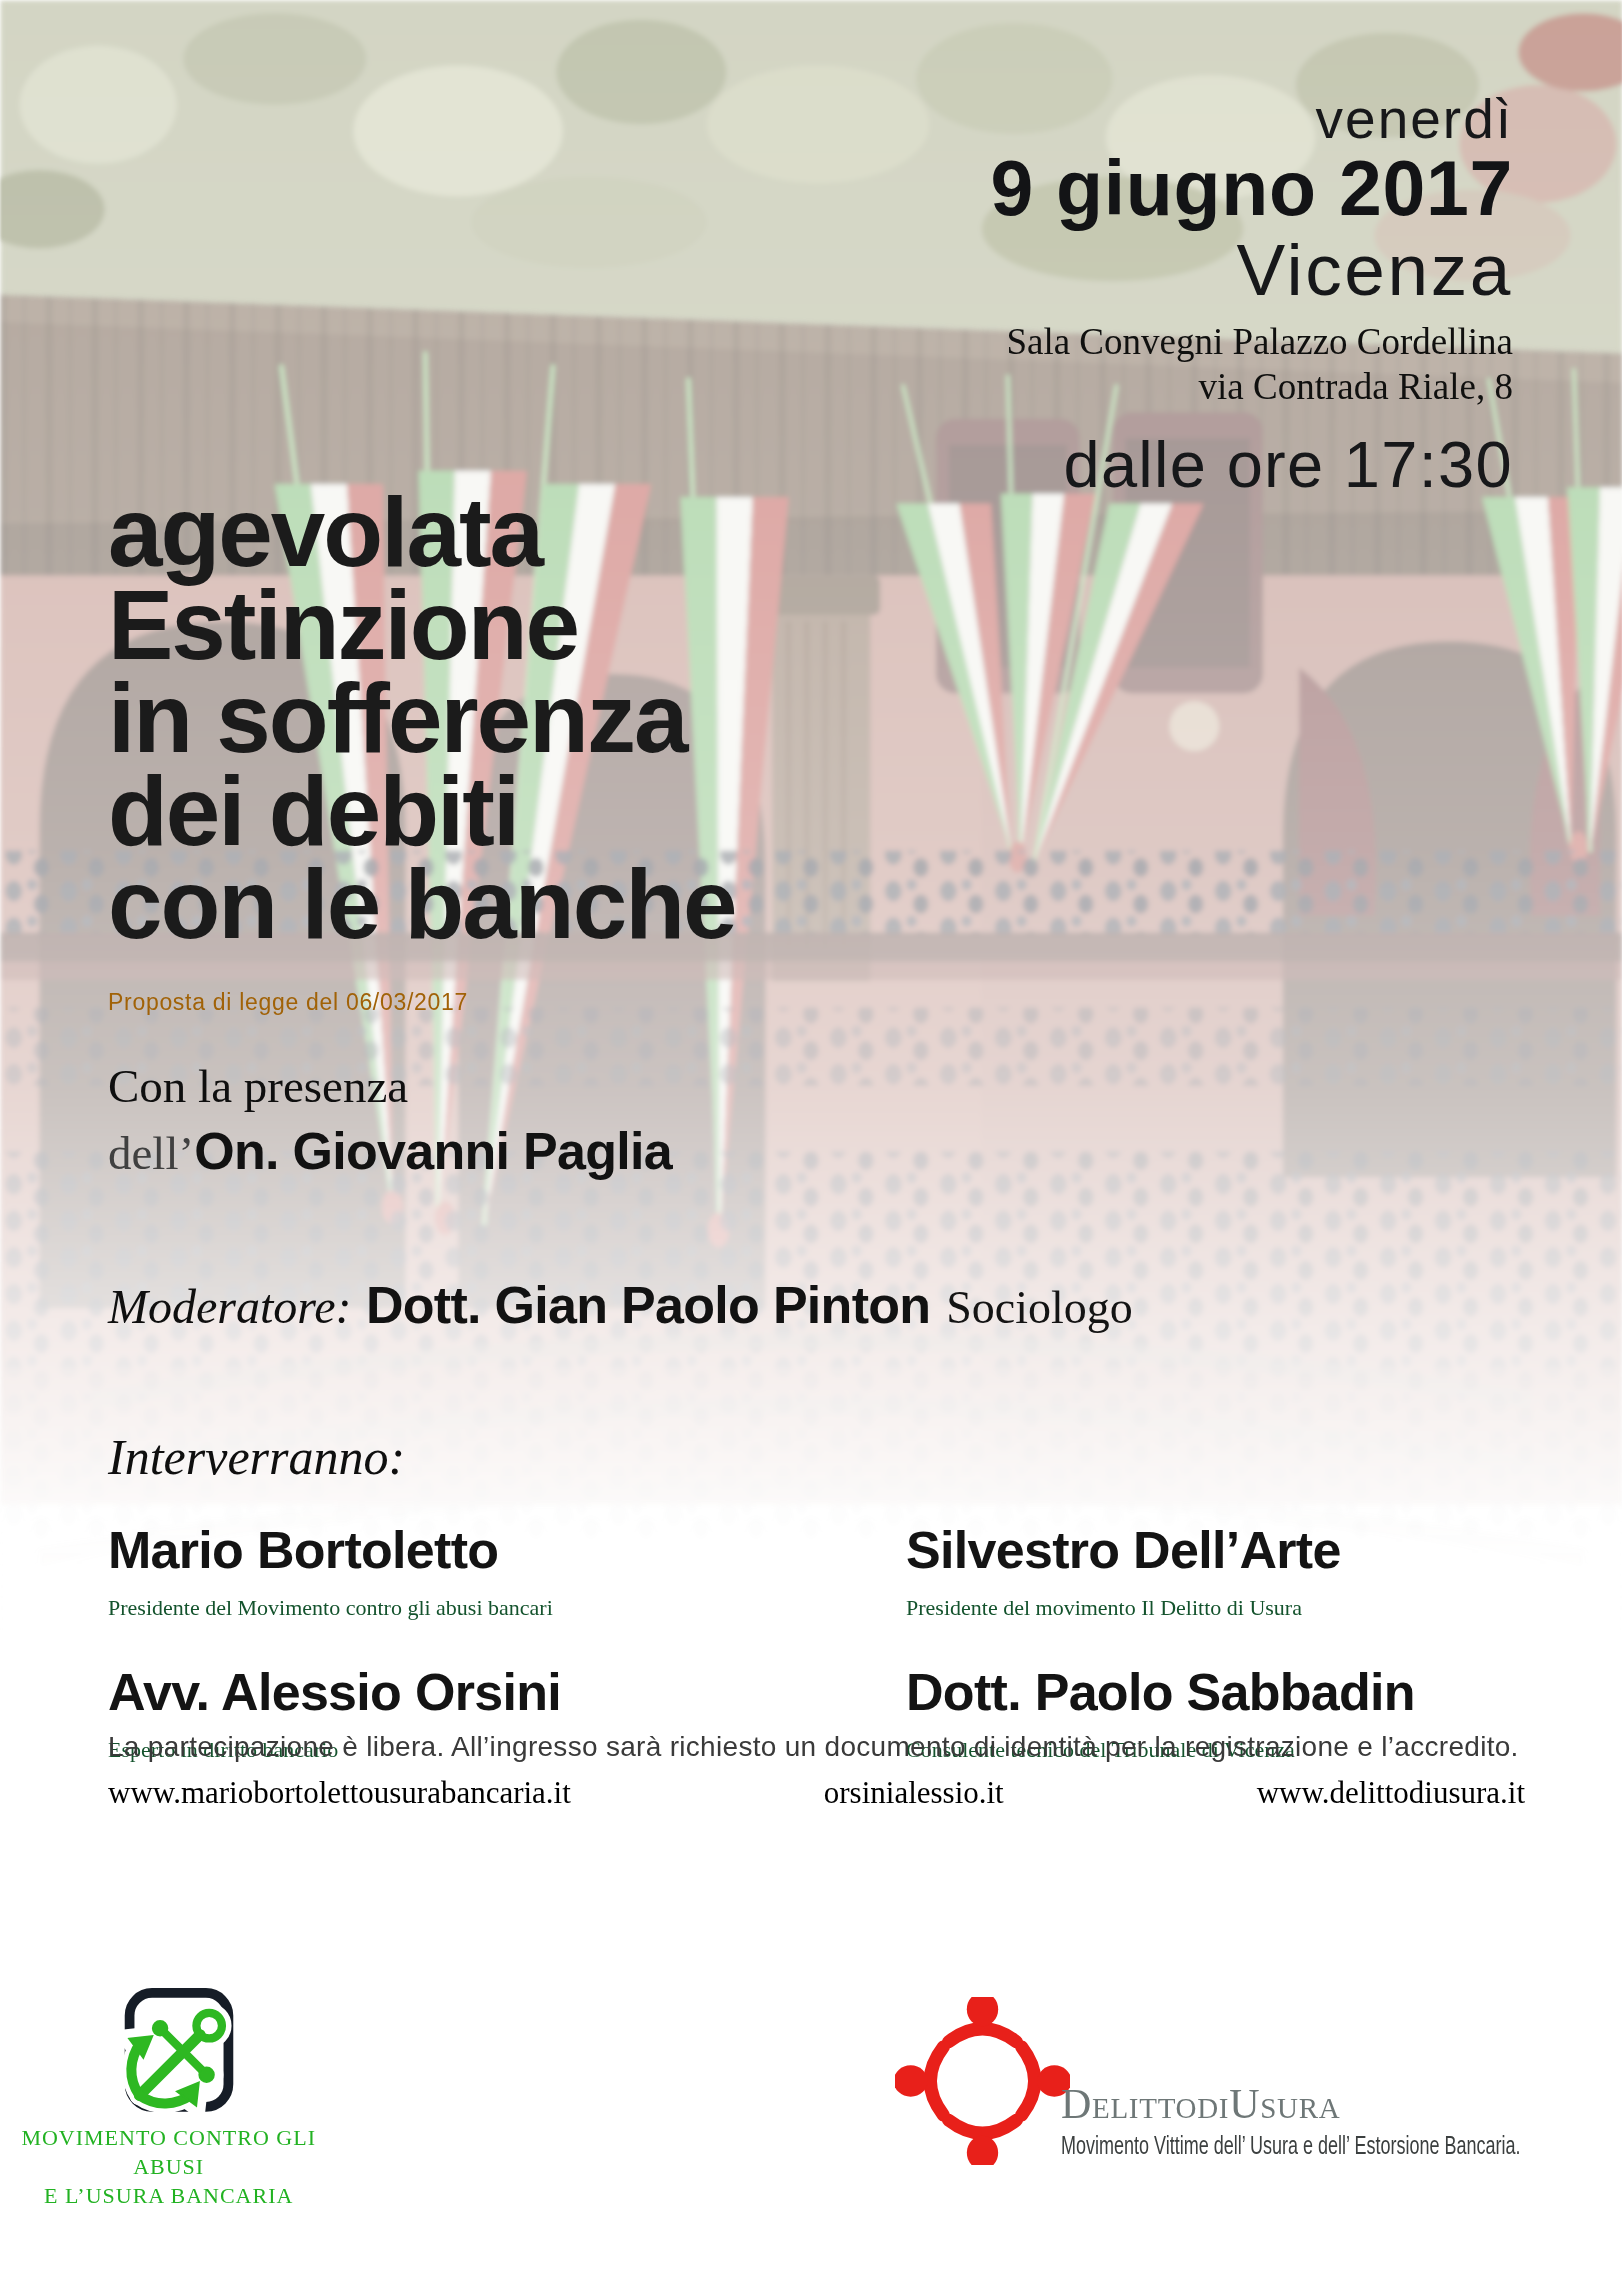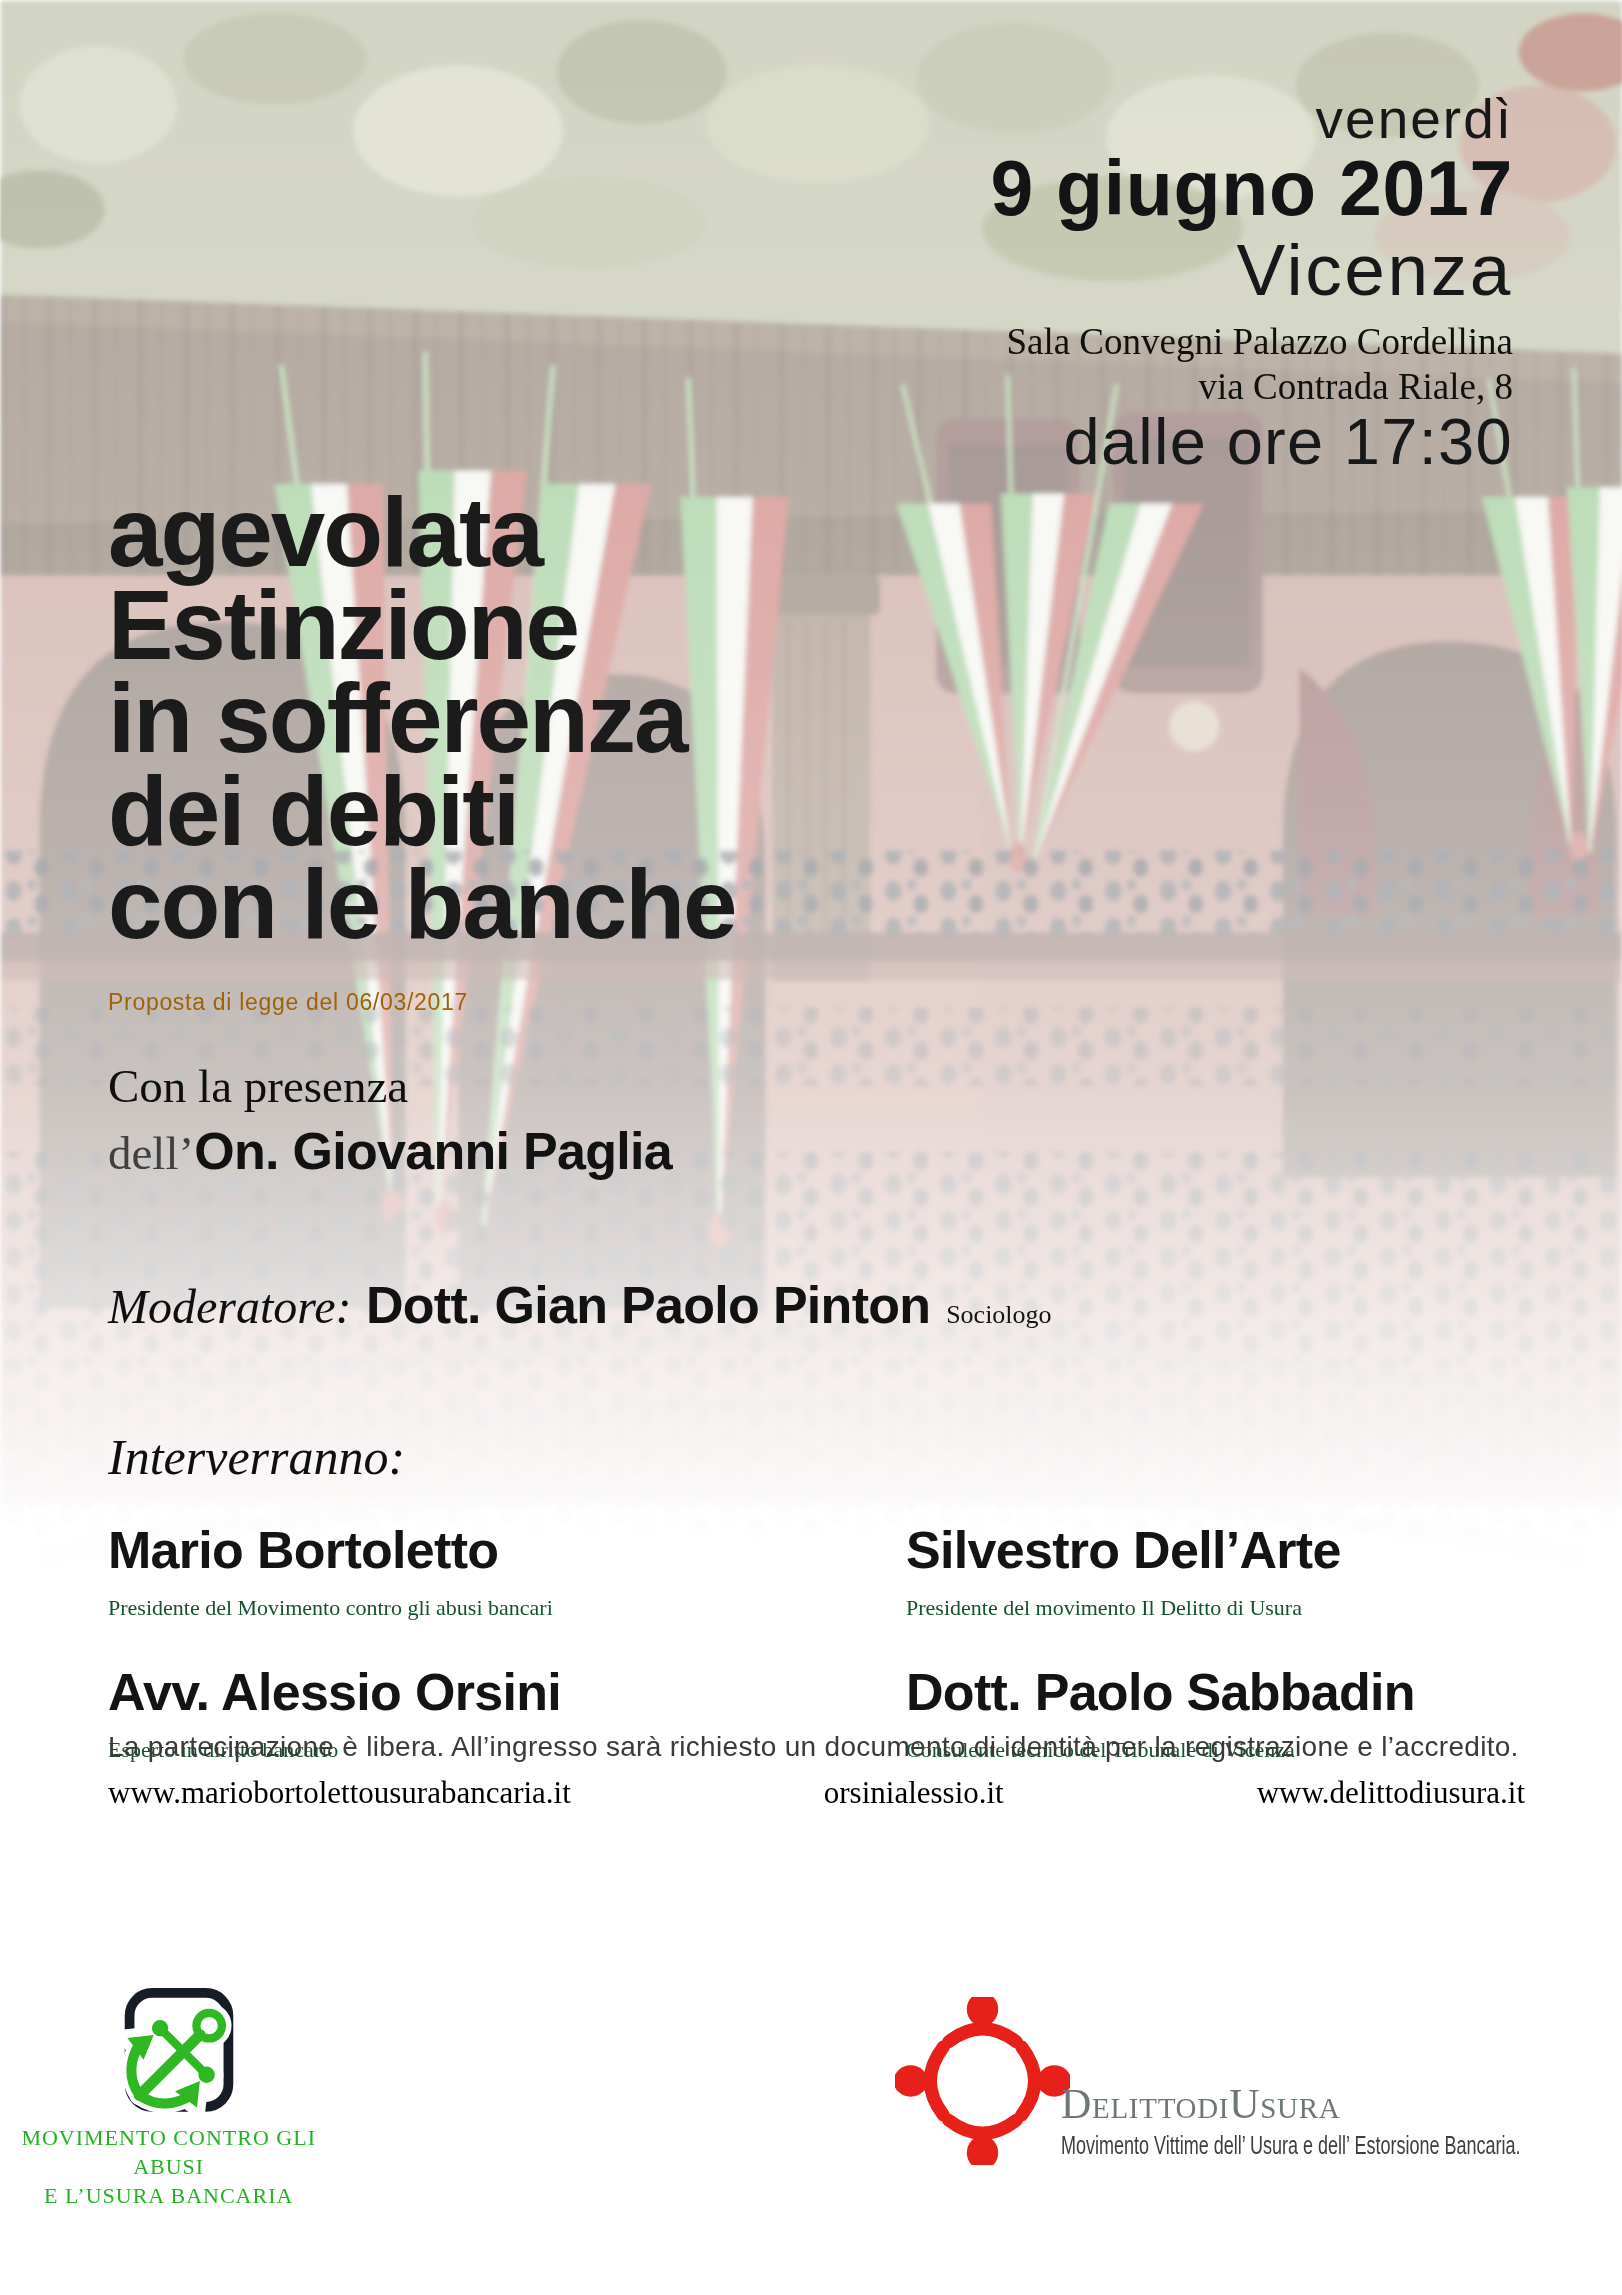--- a/index.html
+++ b/index.html
@@ -28,40 +28,40 @@
     top: 92px; right: 110px;
     text-align: right;
     line-height: 1;
     white-space: nowrap;
   }
   .weekday { font-size: 55px; font-weight: 400; letter-spacing: 2px; color: #17181a; }
   .date    { font-size: 77px; font-weight: 700; margin-top: 2.6px; letter-spacing: 0.7px; color: #131416; }
   .city    { font-size: 73px; font-weight: 400; margin-top: 6.5px; letter-spacing: 2.6px; color: #17181a; }
   .venue   { font-family: "Liberation Serif", serif; font-size: 37px; margin-top: 17px; color: #10100f; }
   .address { font-family: "Liberation Serif", serif; font-size: 37px; margin-top: 7.9px; color: #10100f; }
-  .time    { font-size: 65px; font-weight: 400; margin-top: 4px; letter-spacing: 1.3px; color: #17181a; }
+  .time    { font-size: 65px; font-weight: 400; margin-top: 27px; letter-spacing: 1.3px; color: #17181a; }
 
   
   .title-block { position: absolute; top: 486px; left: 108px; }
   .title-block h1 { margin: 0; font-size: 98px; line-height: 0.95; font-weight: 700; letter-spacing: -2px; color: #1b1b1b; }
   .title-block h1 span { display: block; }
   .title-sub { margin-top: 38px; font-size: 23px; font-weight: 400; color: #a16207; letter-spacing: 0.7px; }
 
   
   .guest { position: absolute; top: 1061px; left: 108px; line-height: 1.1; }
   .guest-intro  { font-family: "Liberation Serif", serif; font-size: 47px; color: #0f0f0f; }
   .guest-line   { margin-top: 10.5px; }
   .guest-prefix { font-family: "Liberation Serif", serif; font-size: 47px; color: #404040; }
   .guest-name   { font-size: 52px; font-weight: 700; color: #121212; letter-spacing: -0.7px; }
 
   
   .moderator { position: absolute; top: 1275px; left: 108px; white-space: nowrap; }
   .mod-label { font-family: "Liberation Serif", serif; font-style: italic; font-size: 48px; color: #0f0f0f; margin-right: 14.4px; }
   .mod-name  { font-size: 52px; font-weight: 700; color: #121212; letter-spacing: -0.7px; margin-right: 15.7px; }
-  .mod-role  { font-family: "Liberation Serif", serif; font-size: 26px; color: #141414; }
+  .mod-role  { font-family: "Liberation Serif", serif; font-size: 46px; color: #141414; }
 
   
   .speakers { position: absolute; top: 1428px; left: 108px; right: 98px; }
   .speakers h2 { margin: 0; font-family: "Liberation Serif", serif; font-style: italic; font-weight: 400; font-size: 50px; color: #0f0f0f; }
   .speaker-grid { margin-top: 34px; display: grid; grid-template-columns: 798px auto; row-gap: 41px; }
   .sp-name { font-size: 52px; font-weight: 700; color: #141414; letter-spacing: -0.7px; }
   .sp-role { margin-top: 15px; font-family: "Liberation Serif", serif; font-size: 22px; color: #14532d; }
 
   
   .footer-note { position: absolute; top: 1731px; left: 108px; font-size: 28px; font-weight: 400; color: #3a3a3a; letter-spacing: 0.3px; }

